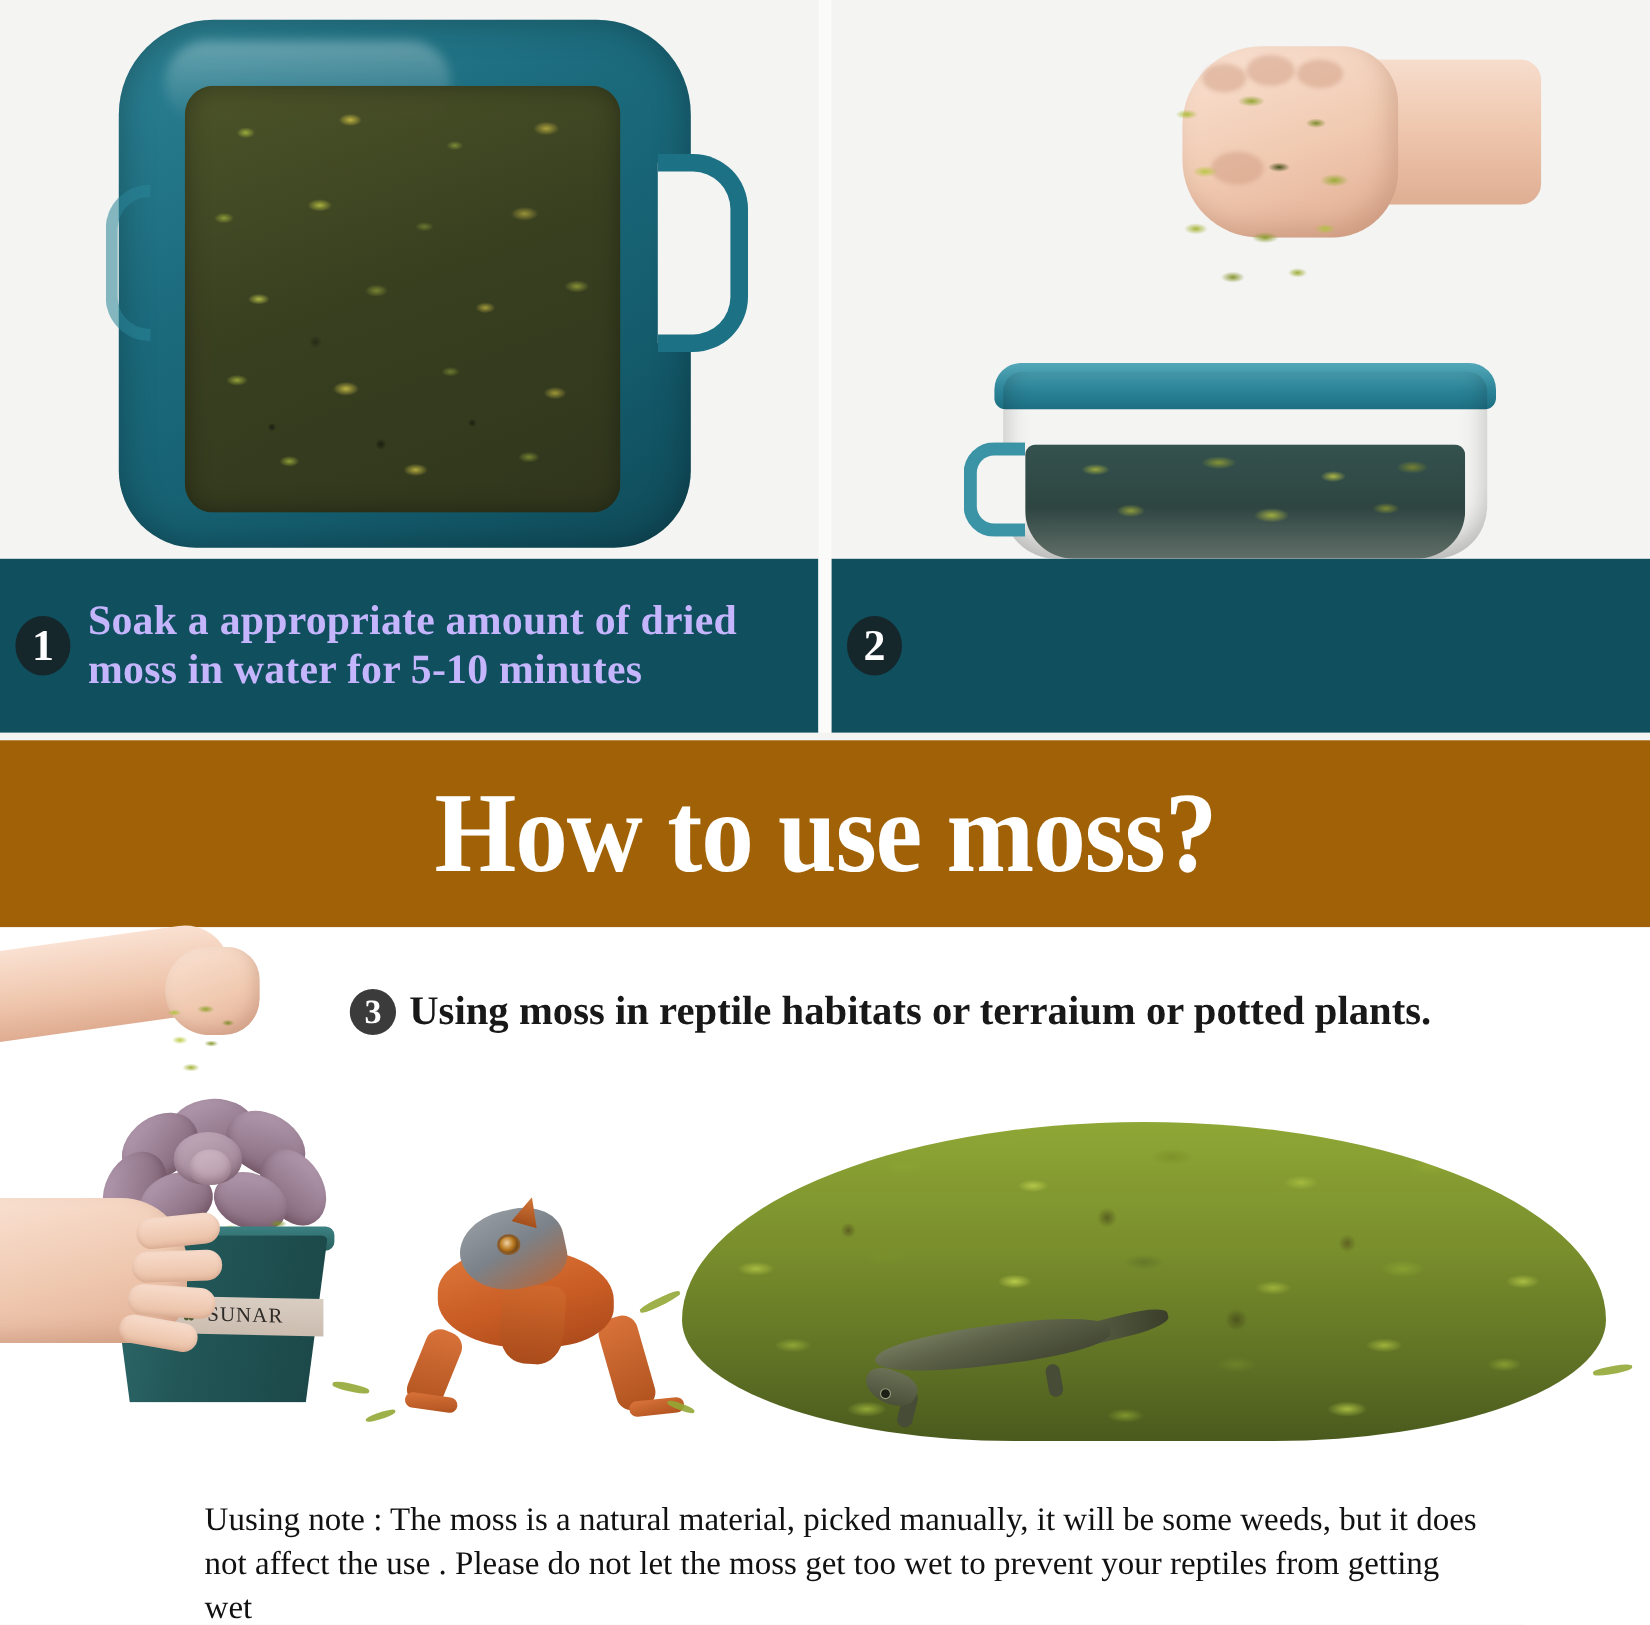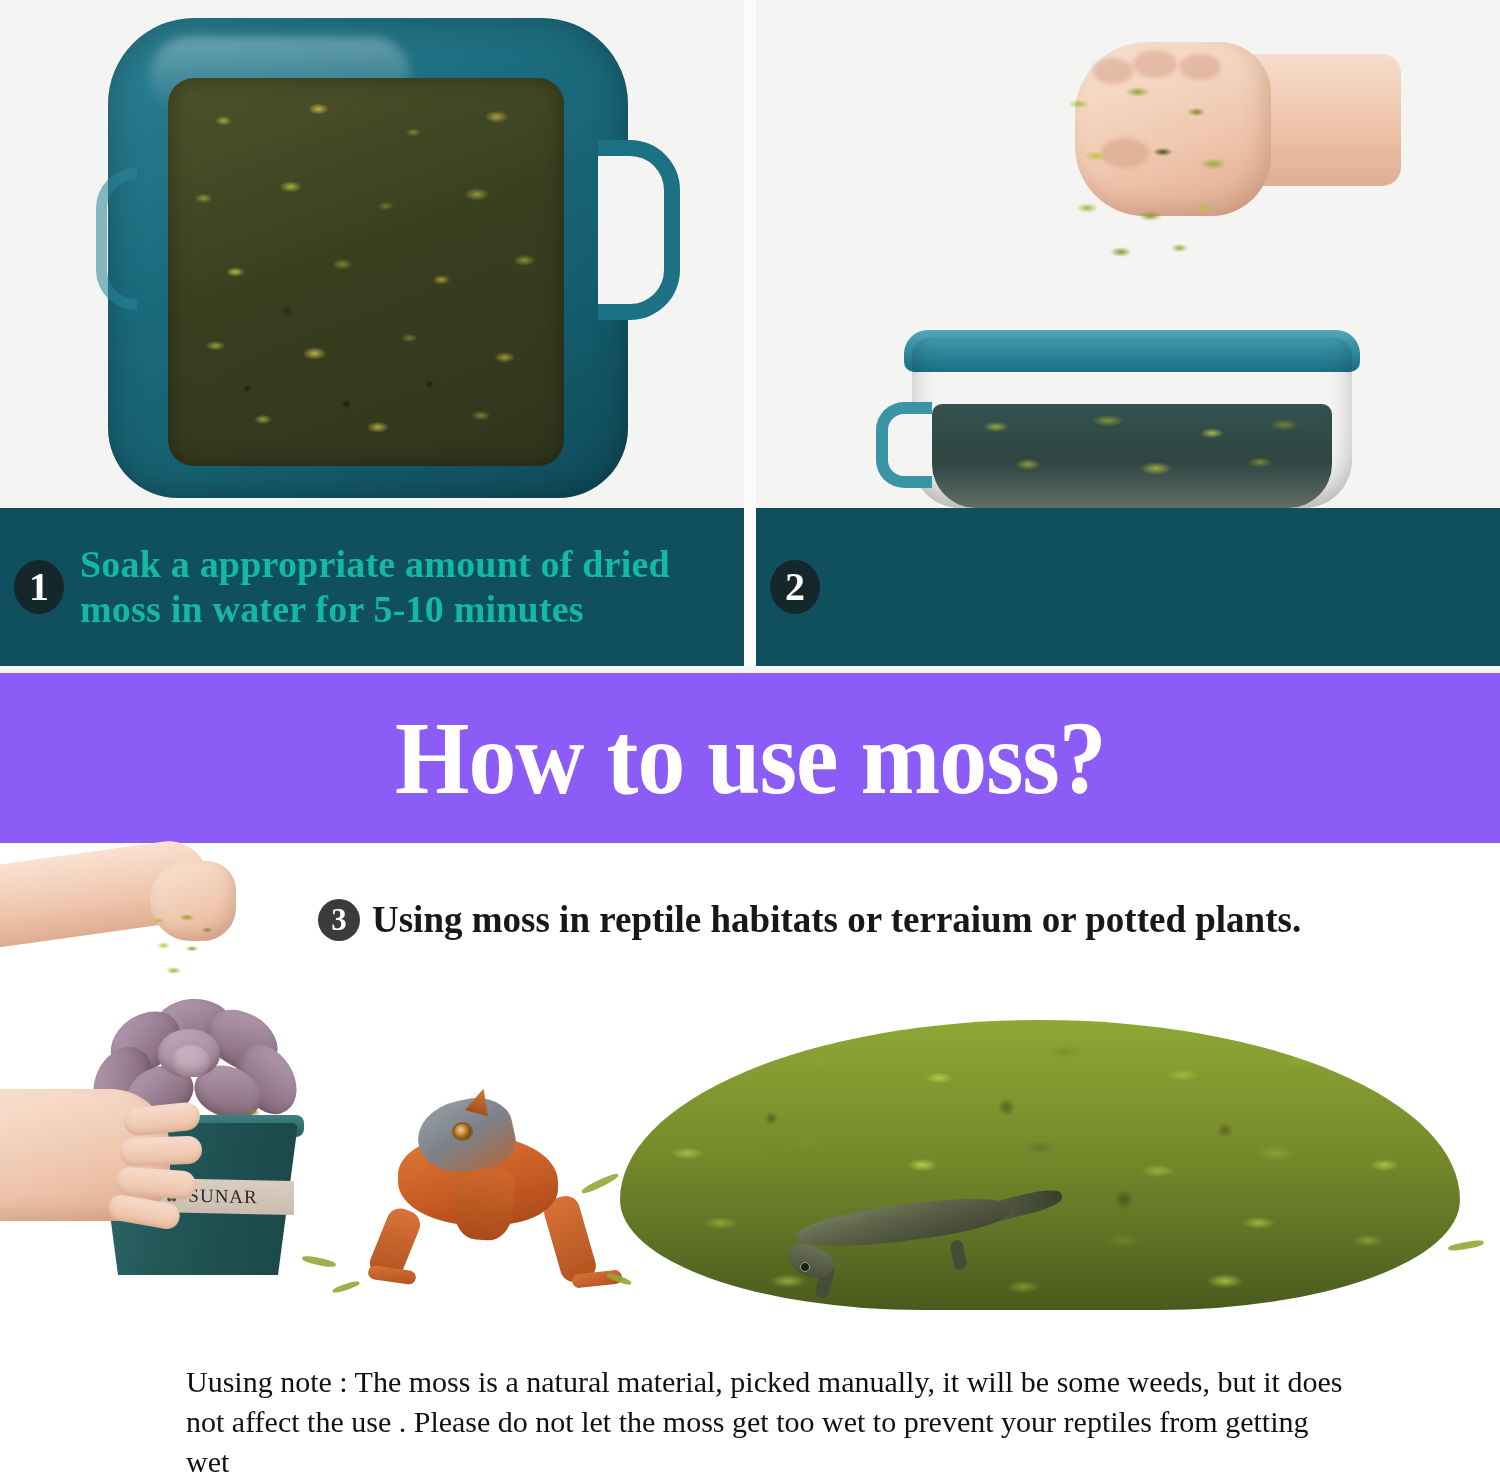--- a/index.html
+++ b/index.html
@@ -223,35 +223,35 @@
     font-size: 40px;
     font-weight: bold;
     display: flex;
     align-items: center;
     justify-content: center;
     margin-right: 16px;
     font-family: "Liberation Serif", serif;
     line-height: 1;
   }
   .caption-text {
-    color: #14b8a6;
+    color: #c4b5fd;
     font-size: 38px;
     font-weight: bold;
     line-height: 1.18;
     letter-spacing: .2px;
     font-family: "Liberation Serif", serif;
   }
 
   
   .green-banner {
     position: absolute;
     left: 0; top: 673px;
     width: 1500px;
     height: 170px;
-    background: #8b5cf6;
+    background: #a16207;
     display: flex;
     align-items: center;
     justify-content: center;
   }
   .green-banner-title {
     color: #ffffff;
     font-size: 104px;
     font-weight: bold;
     letter-spacing: -1px;
     font-family: "Liberation Serif", serif;

